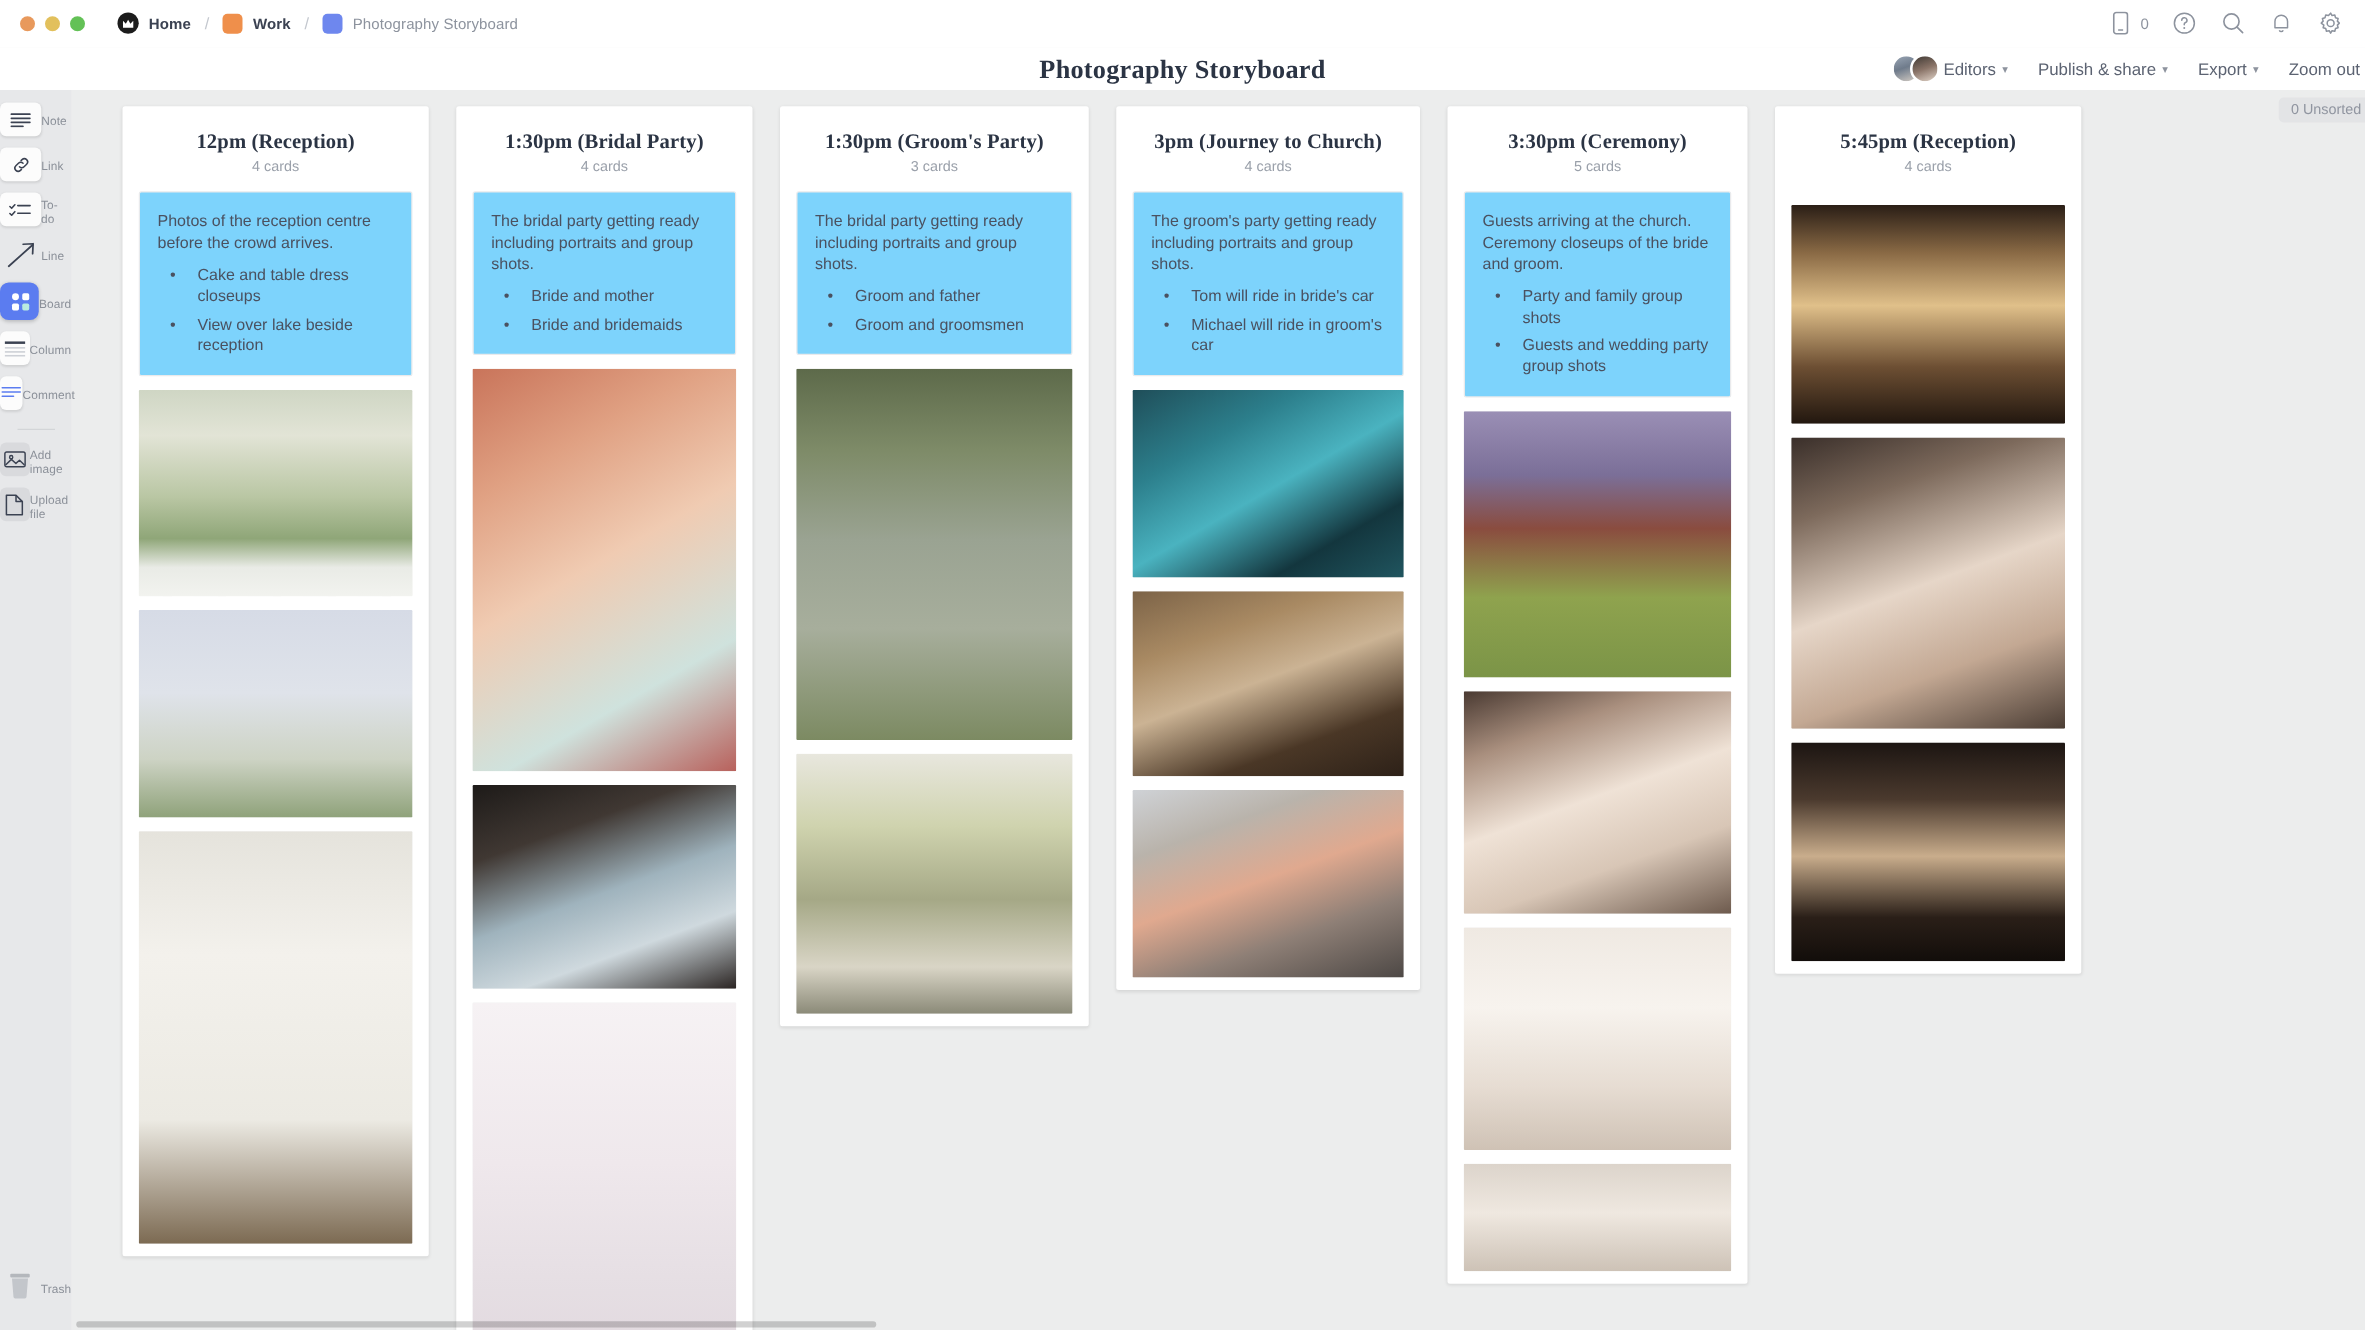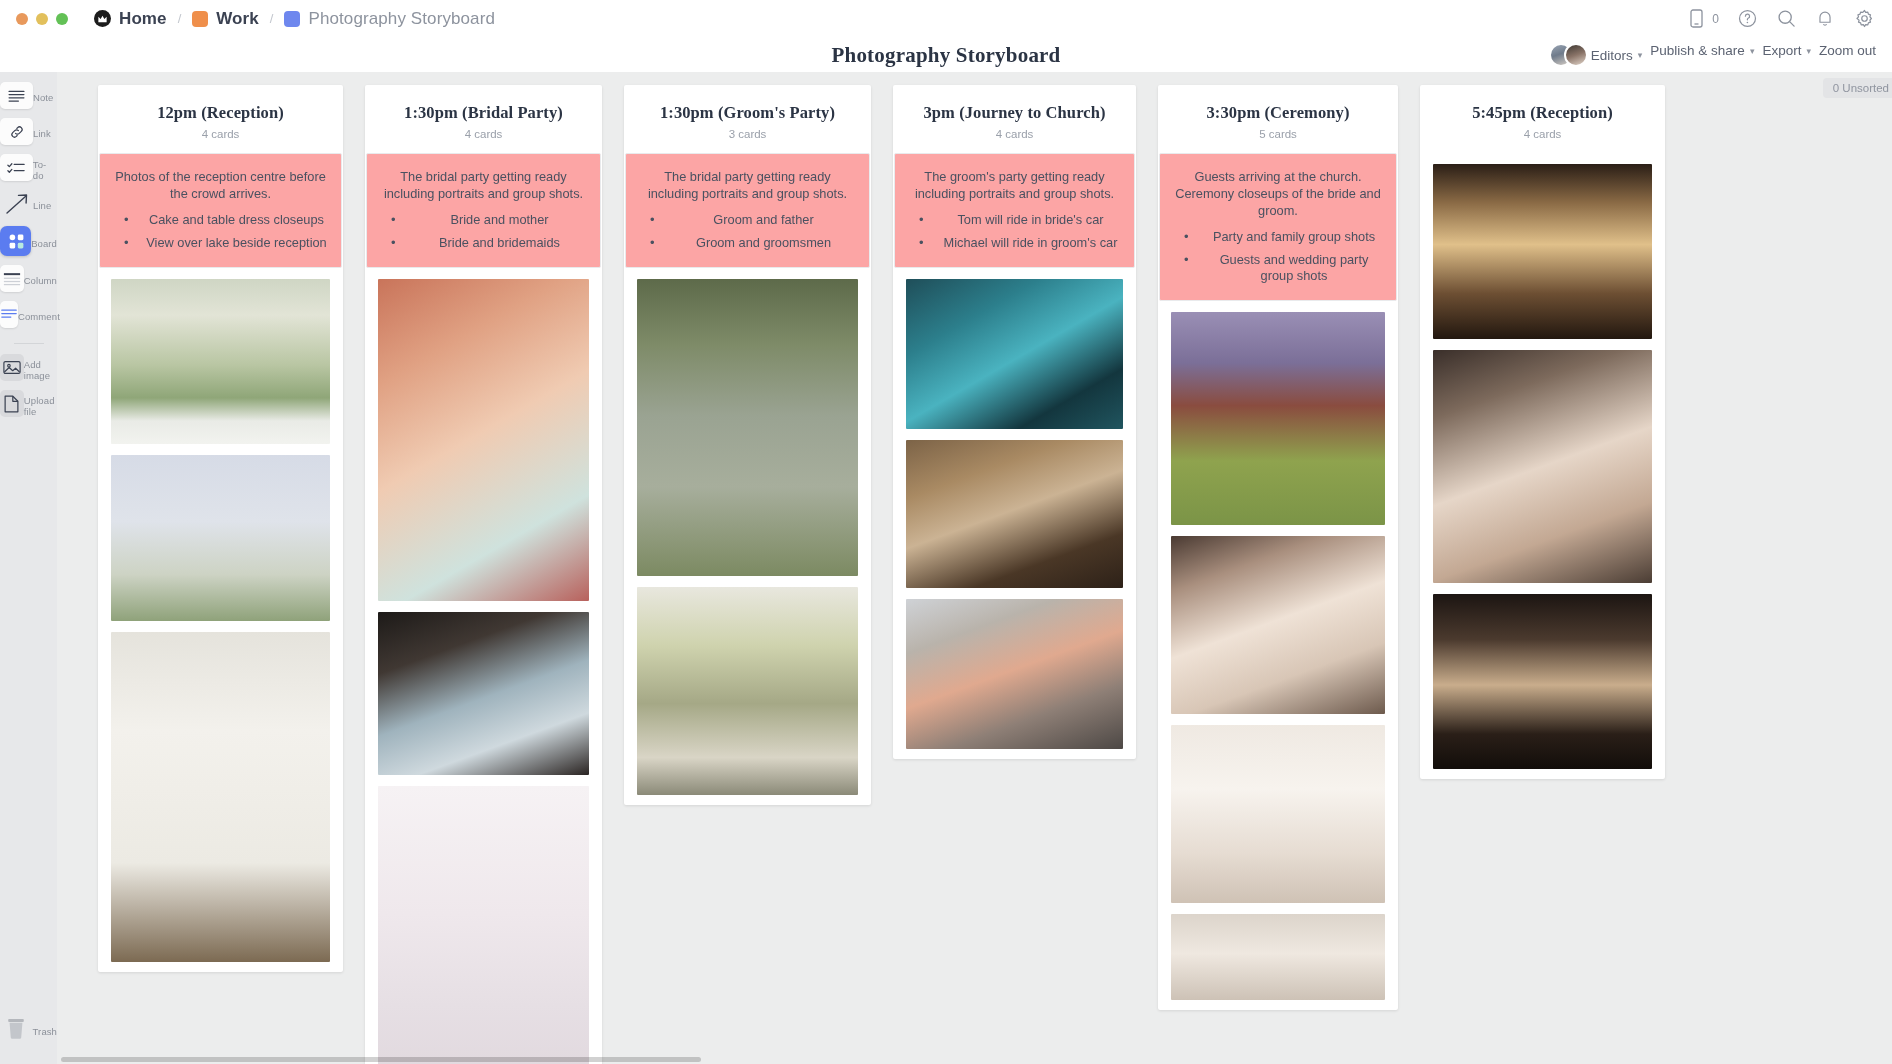--- a/index.html
+++ b/index.html
@@ -20,21 +20,21 @@
     z-index: 50;
   }
   .traffic { display: flex; gap: 8px; padding-left: 16px; align-items: center; }
   .dot { width: 12px; height: 12px; border-radius: 50%; }
   .dot.red { background: #e8995c; }
   .dot.yellow { background: #e2c05c; }
   .dot.green { background: #63c156; }
 
   .breadcrumb { display: flex; align-items: center; gap: 9px; margin-left: 26px; font-size: 13.5px; }
   .bc-item { display: flex; align-items: center; gap: 8px; }
-  .bc-label { font-size: 17px; color: #3b4252; font-weight: 600; letter-spacing:.1px;}
+  .bc-label { font-size: 12px; color: #3b4252; font-weight: 600; letter-spacing:.1px;}
   .bc-label.muted { color: #8d939e; font-weight: 400; }
   .bc-sep { color: #c3c7ce; font-size: 13px; margin: 0 2px; }
   .sq { width: 16px; height: 16px; border-radius: 4px; }
   .sq.orange { background: #ef8f4b; }
   .sq.blue { background: #6e87ee; }
   .milanote-logo {
     width: 17px; height: 17px; border-radius: 50%;
     background: #1c1c1c; display: flex; align-items: center; justify-content: center;
   }
 
@@ -48,22 +48,22 @@
     background: #ffffff;
     display: flex; align-items: center;
     z-index: 49;
   }
   .board-title {
     position: absolute; left: 0; right: 0; text-align: center;
     font-family: "Liberation Serif", serif;
     font-weight: 700; font-size: 21px; color: #2b3444; letter-spacing: .2px;
   }
   .hdr-right {
-    margin-left: auto; display: flex; align-items: flex-start; gap: 8px;
-    padding-right: 16px; font-size: 13.5px; color: #5c6372; z-index: 2;
+    margin-left: auto; display: flex; align-items: center; gap: 24px;
+    padding-right: 4px; font-size: 13.5px; color: #5c6372; z-index: 2;
   }
   .hdr-item { display: flex; align-items: center; gap: 5px; cursor: pointer; white-space: nowrap; }
   .caret { font-size: 9px; color: #8d939e; }
   .avatars { display: flex; align-items: center; margin-right: -2px; }
   .av {
     width: 24px; height: 24px; border-radius: 50%;
     border: 2px solid #fff; background-size: cover;
   }
   .av2 { margin-left: -9px; }
 
@@ -114,22 +114,22 @@
     flex: 0 0 auto;
   }
   .col-head { text-align: center; padding: 18px 10px 13px; }
   .col-title {
     font-family: "Liberation Serif", serif; font-weight: 700;
     font-size: 16.5px; color: #2b3444; letter-spacing: .1px; white-space: nowrap;
   }
   .col-sub { font-size: 11.5px; color: #9aa0aa; margin-top: 5px; }
 
   .note-card {
-    margin: 0 1px; border: 1px solid #e9eaec; border-radius: 2px;
-    background: #fca5a5; padding: 15px 14px 15px 14px; text-align: center;
+    margin: 0 13px; border: 1px solid #e9eaec; border-radius: 2px;
+    background: #7dd3fc; padding: 15px 14px 15px 14px;
   }
   .note-p { font-size: 12.8px; line-height: 1.32; color: #4a5160; }
   .note-ul { margin: 9px 0 0 0; padding: 0; list-style: none; }
   .note-li {
     font-size: 12.8px; line-height: 1.32; color: #4a5160;
     position: relative; padding-left: 32px; margin-bottom: 6px;
   }
   .note-li:last-child { margin-bottom: 0; }
   .note-li::before {
     content: "•"; position: absolute; left: 10px; top: -1px;

